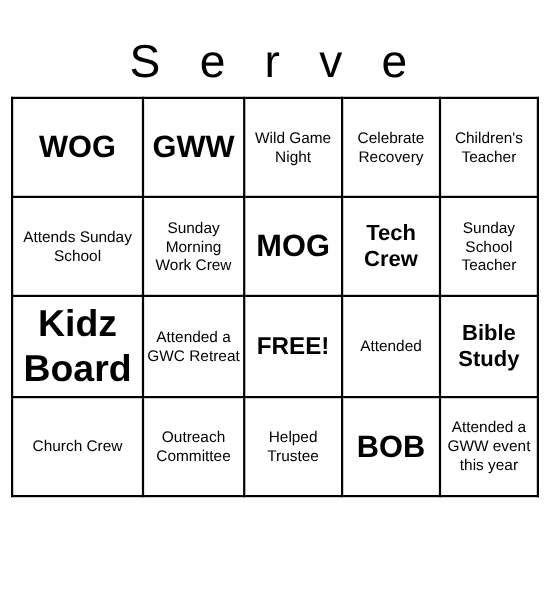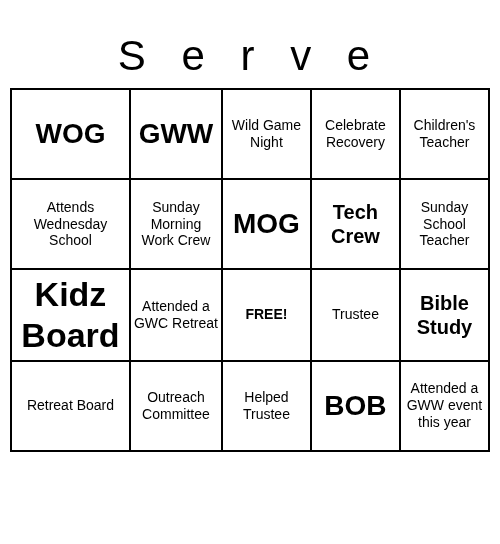--- a/index.html
+++ b/index.html
@@ -44,53 +44,53 @@
     }
     .cell-small {
       font-size: 14px;
       border-radius: 17px;
     }
     .cell-xlarge {
       font-size: 34px;
       font-weight: bold;
     }
     .cell-free {
-      font-size: 14px;
+      font-size: 22px;
       font-weight: bold;
     }
   </style>
 </head>
 <body>
 
 <div class="title">S e r v e</div>
 
 <table class="bingo-grid">
   <tbody id="grid-body">
       <tr>
         <td class="cell-large">WOG</td>
         <td class="cell-large">GWW</td>
         <td class="cell-small">Wild Game Night</td>
         <td class="cell-small">Celebrate Recovery</td>
         <td class="cell-small">Children's Teacher</td>
       </tr>
       <tr>
-        <td class="cell-small">Attends Wednesday School</td>
+        <td class="cell-small">Attends Sunday School</td>
         <td class="cell-small">Sunday Morning Work Crew</td>
         <td class="cell-large">MOG</td>
         <td class="cell-medium">Tech Crew</td>
         <td class="cell-small">Sunday School Teacher</td>
       </tr>
       <tr>
         <td class="cell-xlarge">Kidz Board</td>
         <td class="cell-small">Attended a GWC Retreat</td>
         <td class="cell-free">FREE!</td>
-        <td class="cell-small">Trustee</td>
+        <td class="cell-small">Attended</td>
         <td class="cell-medium">Bible Study</td>
       </tr>
       <tr>
-        <td class="cell-small">Retreat Board</td>
+        <td class="cell-small">Church Crew</td>
         <td class="cell-small">Outreach Committee</td>
         <td class="cell-small">Helped Trustee</td>
         <td class="cell-large">BOB</td>
         <td class="cell-small">Attended a GWW event this year</td>
       </tr>
     </tbody>
 </table>
 
 </body></html>

